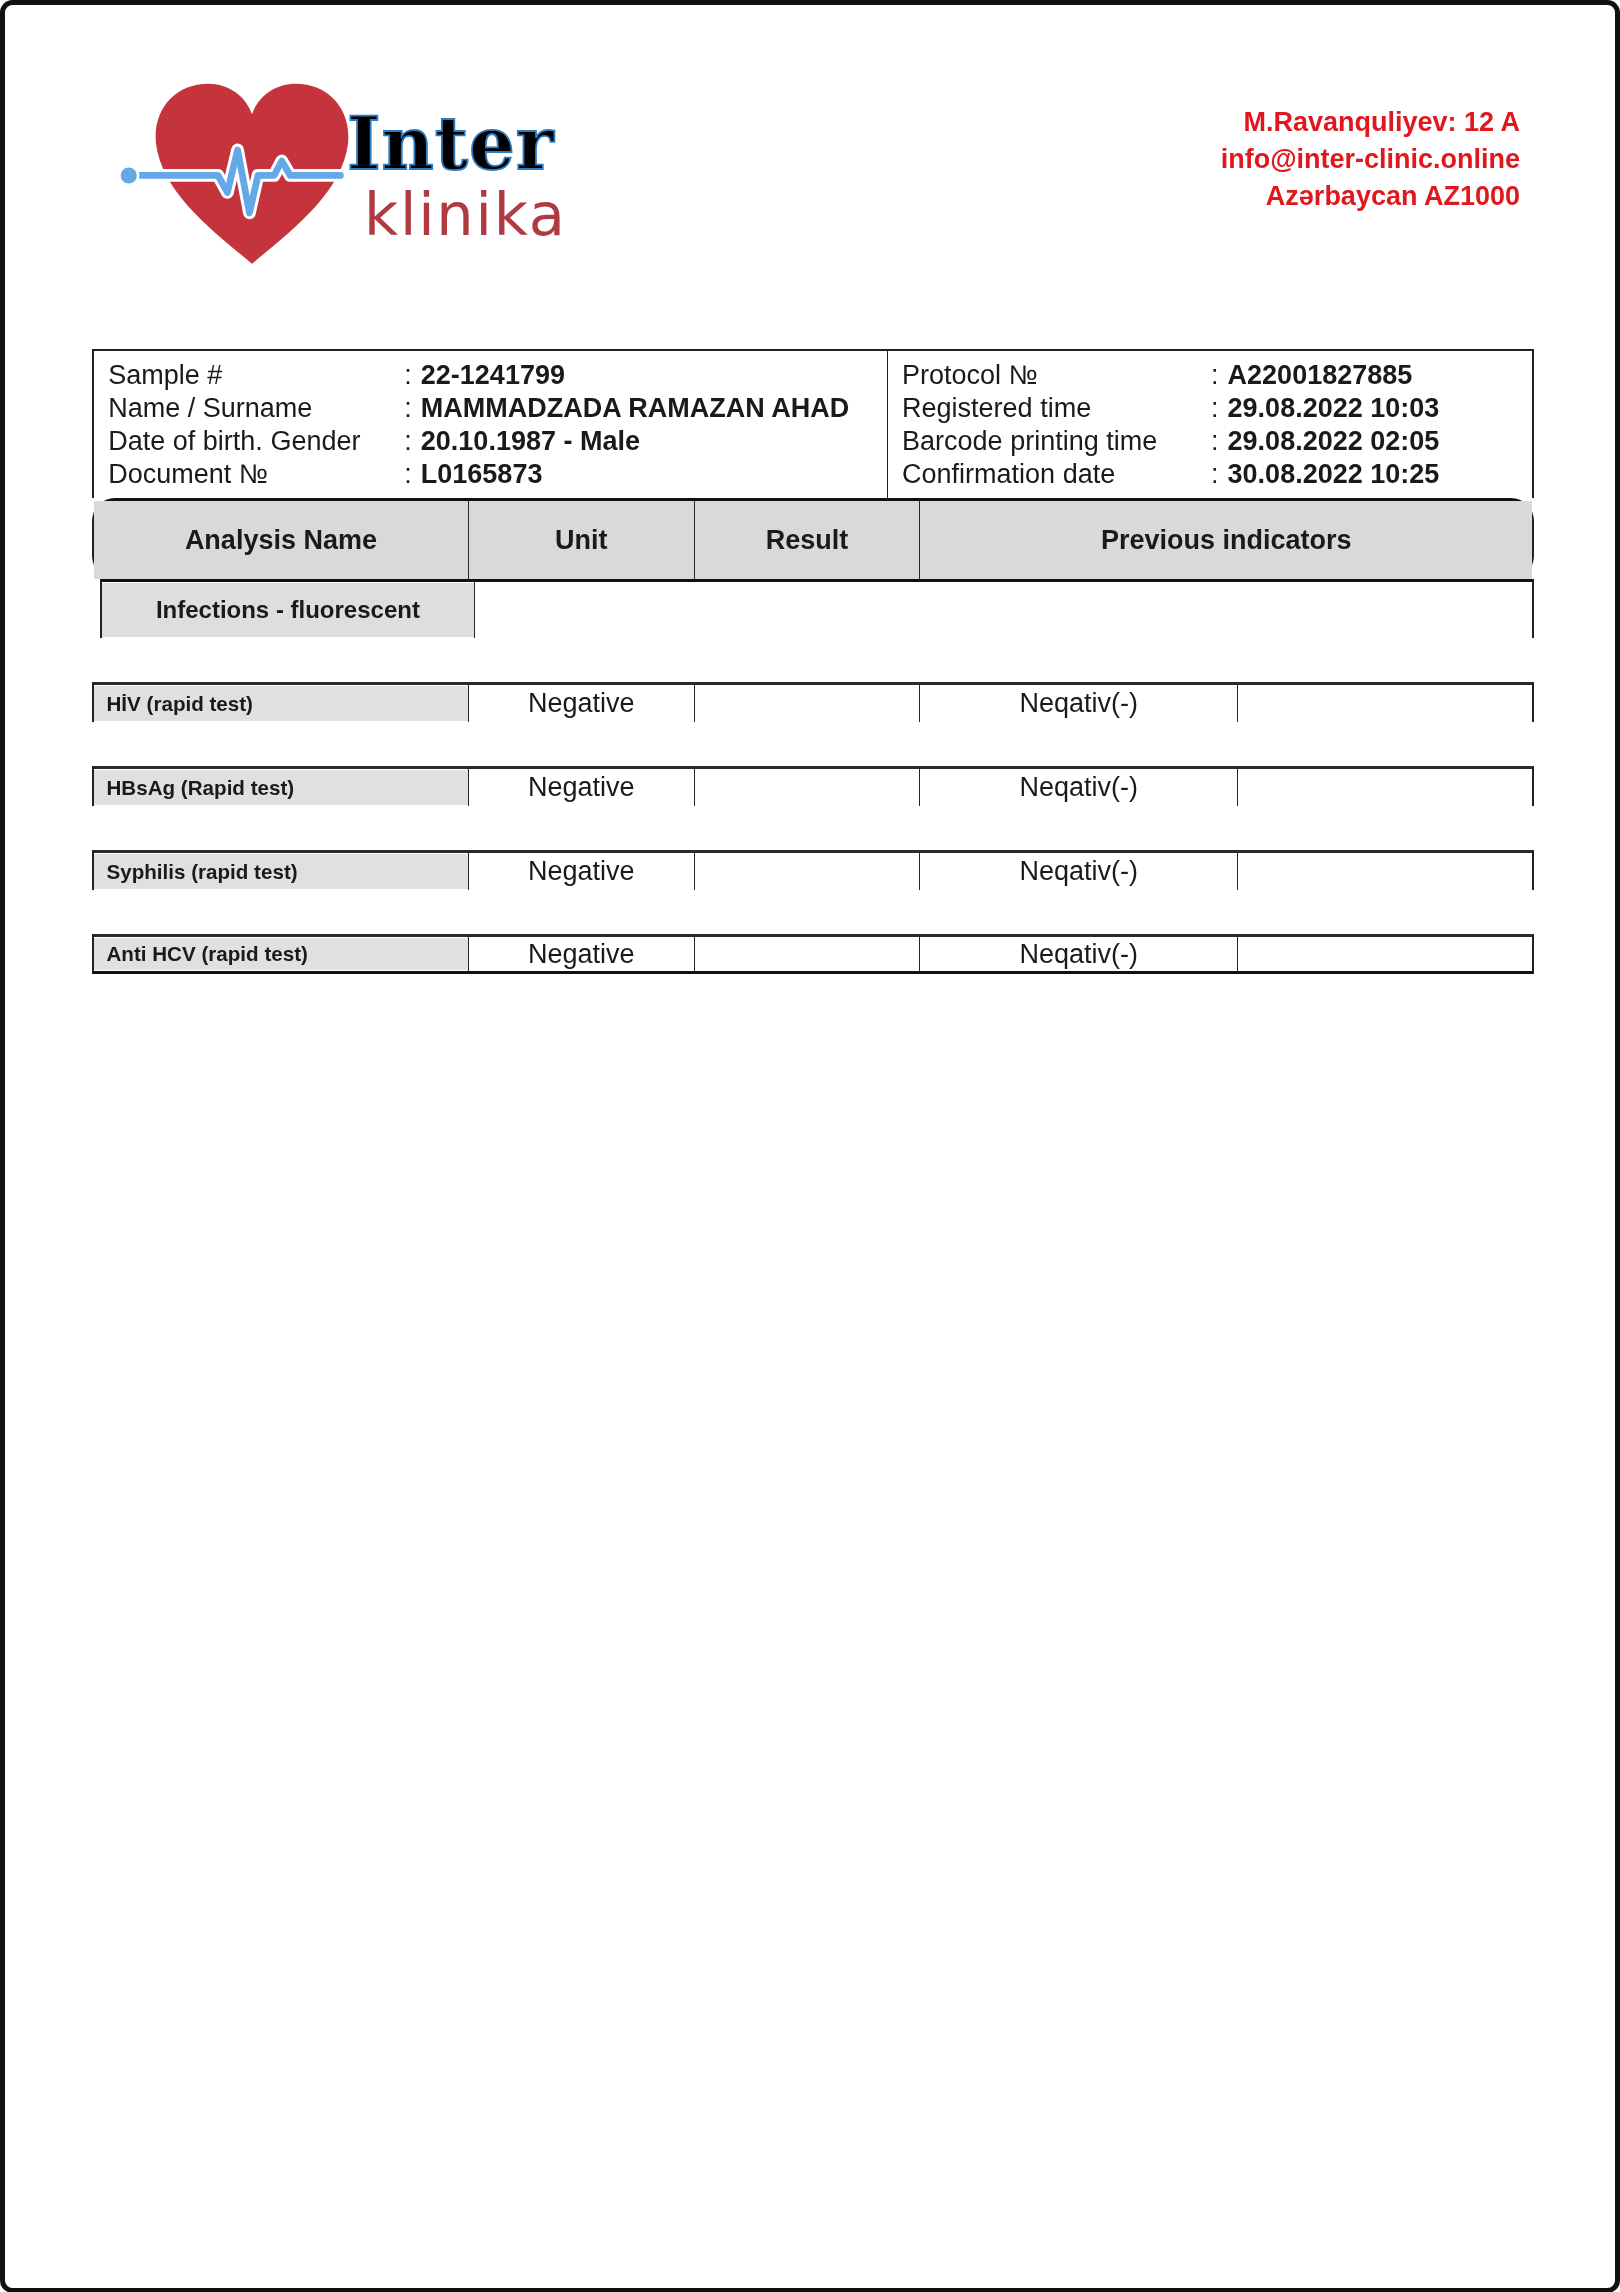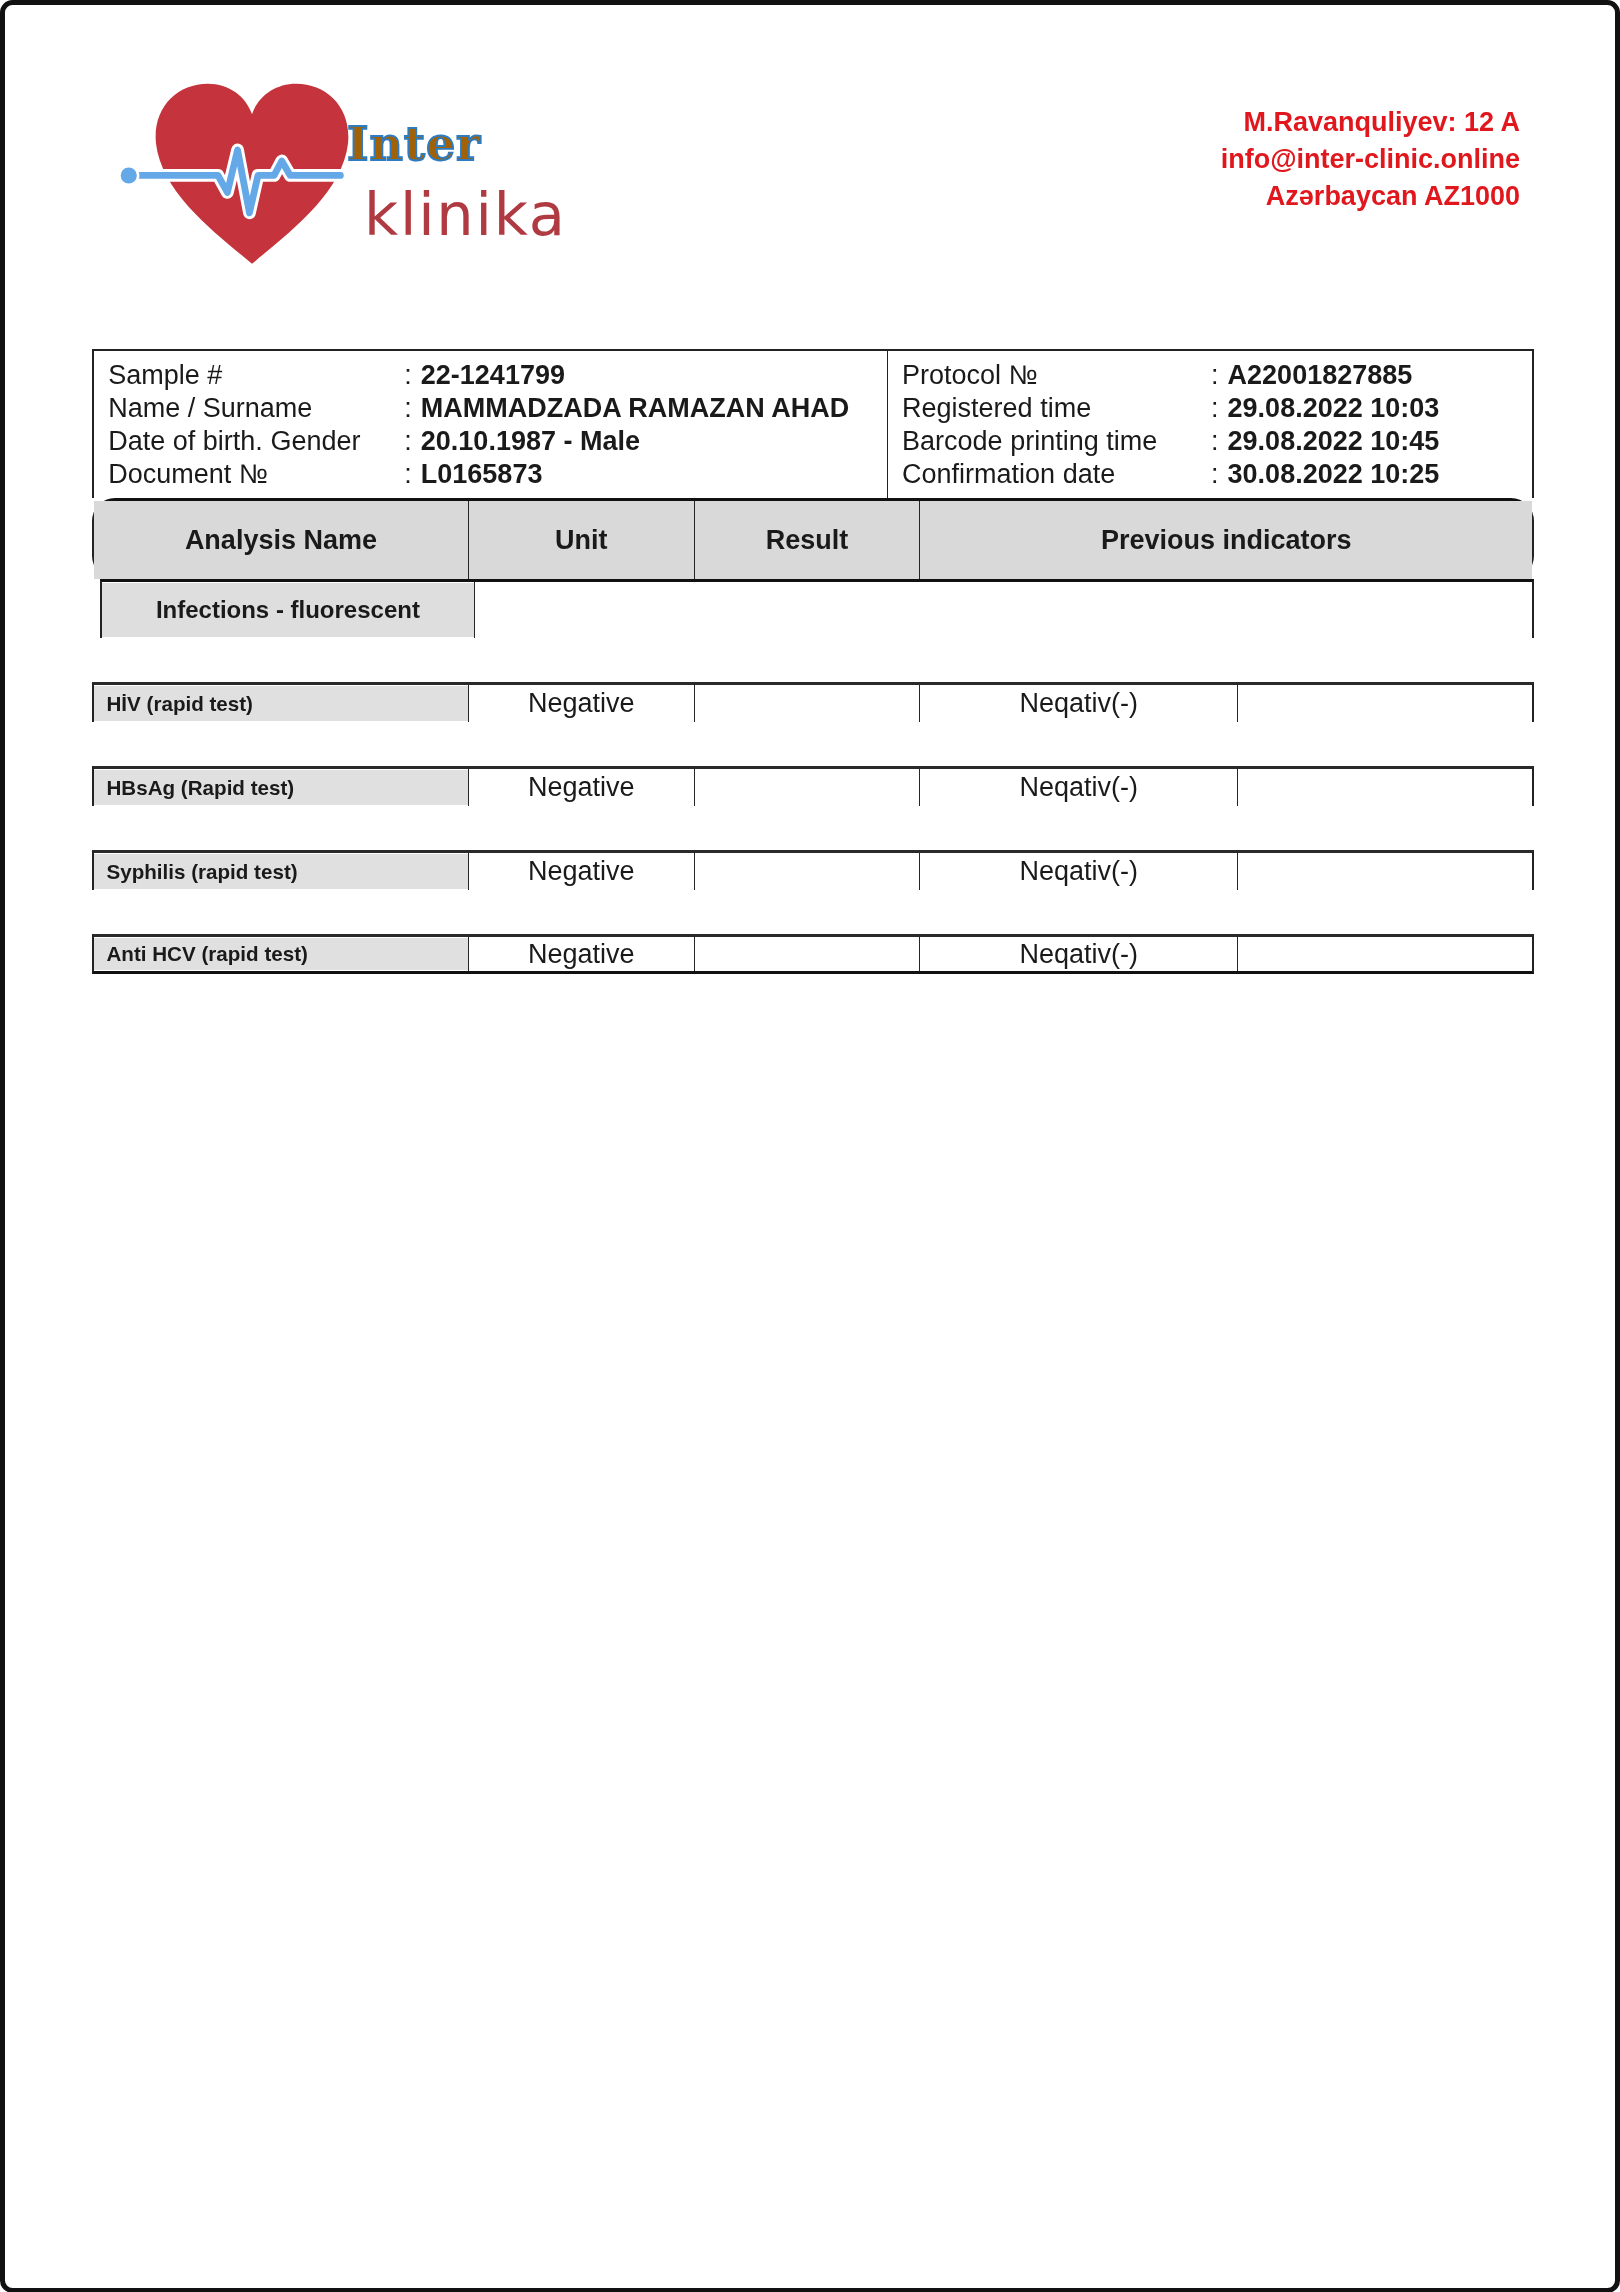--- a/index.html
+++ b/index.html
@@ -7,21 +7,21 @@
               font-family:"Liberation Sans","DejaVu Sans",sans-serif; color:#1a1a1a; }
 
   
   .page-frame { position:absolute; inset:0; border:5.4px solid #111; border-radius:12.5px; pointer-events:none; }
 
   
   .logo-area { position:absolute; left:116px; top:49px; width:484px; height:224px; }
   .logo-svg { position:absolute; left:0; top:0; }
   .brand-top { position:absolute; left:231px; top:61px;
                font-family:"DejaVu Serif","Liberation Serif",serif; font-weight:700;
-               font-size:46px; line-height:68px; color:#a16207;
+               font-size:72px; line-height:68px; color:#000000;
                -webkit-text-stroke:1.8px #2d7cc2; letter-spacing:0.9px; }
   .brand-bottom { position:absolute; left:248px; top:136px;
                   font-family:"DejaVu Sans","Liberation Sans",sans-serif; font-weight:400;
                   font-size:59px; line-height:59px; color:#b03a42; letter-spacing:1.8px; }
 
   
   .contact { position:absolute; top:104px; right:100px; text-align:right;
              font-size:27px; line-height:37px; font-weight:700; color:#e0181e; }
 
   
@@ -117,21 +117,21 @@
         <span class="info-value">A22001827885</span>
       </div>
       <div class="info-row">
         <span class="info-label">Registered time</span>
         <span class="colon">:</span>
         <span class="info-value">29.08.2022 10:03</span>
       </div>
       <div class="info-row">
         <span class="info-label">Barcode printing time</span>
         <span class="colon">:</span>
-        <span class="info-value">29.08.2022 10:45</span>
+        <span class="info-value">29.08.2022 02:05</span>
       </div>
       <div class="info-row">
         <span class="info-label">Confirmation date</span>
         <span class="colon">:</span>
         <span class="info-value">30.08.2022 10:25</span>
       </div>
     </div>
   </div>
 
   <div class="row header-row">

